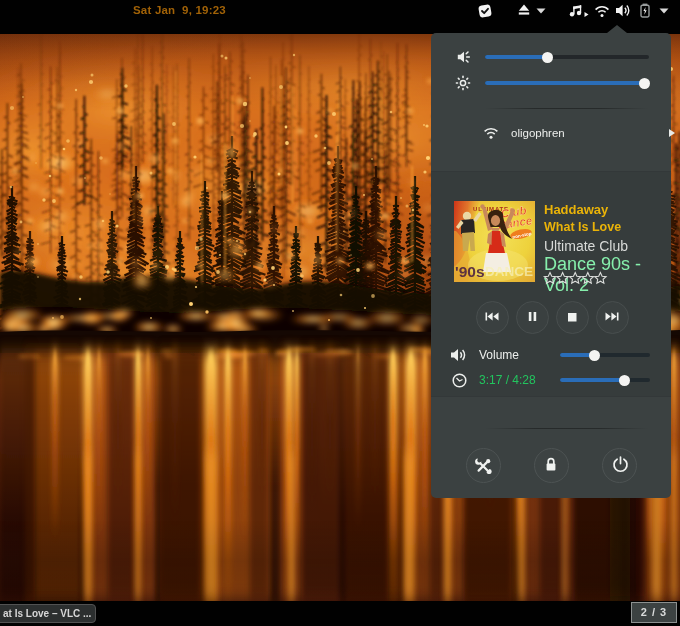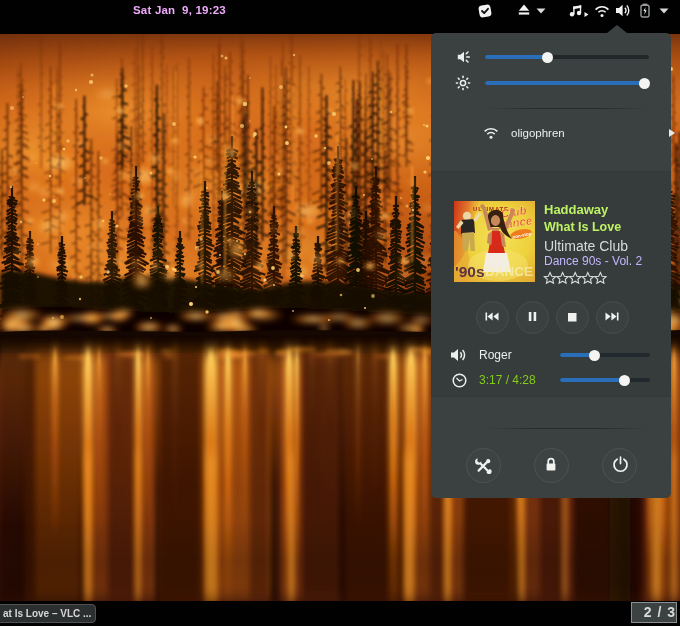--- a/index.html
+++ b/index.html
@@ -1,29 +1,29 @@
 <!DOCTYPE html>
 <html><head>
 <meta charset="utf-8">
 <style>
   html,body{margin:0;padding:0;}
   body{width:680px;height:626px;overflow:hidden;position:relative;background:#000;
        font-family:"Liberation Sans",sans-serif;}
   #wall{position:absolute;left:0;top:21px;width:680px;height:580px;}
   
-  #topbar{position:absolute;left:0;top:0;width:680px;height:34px;background:#010101;color:#f0abfc;}
+  #topbar{position:absolute;left:0;top:0;width:680px;height:34px;background:#010101;color:#a16207;}
   #clock{position:absolute;left:133px;top:0;height:21px;line-height:21px;font-size:11.5px;font-weight:bold;letter-spacing:.2px;}
   .tico{position:absolute;top:0;}
   
   #botbar{position:absolute;left:0;top:601px;width:680px;height:39px;background:#010101;}
   #winbtn{position:absolute;left:-10px;top:3px;height:17px;padding:0 4px 0 12px;background:#2c2f2f;
           border:1px solid #525252;border-radius:4px;color:#d6d6d6;font-size:10px;font-weight:bold;
           line-height:17px;white-space:nowrap;}
   #wsbtn{position:absolute;left:631px;top:1px;width:44px;height:19px;background:#3c4242;
-         border:1px solid #8c9090;color:#d9dbdb;font-size:14px;font-weight:bold;text-align:right;line-height:19px;letter-spacing:1px;}
+         border:1px solid #8c9090;color:#d9dbdb;font-size:11px;font-weight:bold;text-align:center;line-height:19px;letter-spacing:1px;}
   
   #menu{position:absolute;left:431px;top:33px;width:240px;height:465px;background:#3b4141;
         border-radius:5px;}
   #menu .arrow{position:absolute;left:176px;top:-8px;width:0;height:0;
         border-left:10px solid transparent;border-right:10px solid transparent;border-bottom:8px solid #3b4141;}
   #submenu{position:absolute;left:0;top:138px;width:240px;height:224px;background:#363c3c;
         border-top:1px solid #333839;border-bottom:1px solid #333839;}
   .mrow{position:absolute;left:0;width:240px;height:26px;color:#eceeec;margin-left:27px;}
   .mtext{position:absolute;left:53px;top:50%;transform:translateY(-50%);font-size:11.5px;}
   .bold{font-weight:bold;}
@@ -33,21 +33,21 @@
           border-left:4.5px solid transparent;border-right:4.5px solid transparent;border-top:6px solid #e8eae8;}
   
   .slider{position:absolute;height:4px;border-radius:2px;background:#20292e;}
   .slider .fill{position:absolute;left:0;top:0;height:4px;border-radius:2px;background:#2a6db8;}
   .slider .knob{position:absolute;top:-3.5px;width:11px;height:11px;border-radius:50%;background:#f4f4f2;}
   .sep{position:absolute;height:1px;background:linear-gradient(90deg,rgba(0,0,0,0),rgba(0,0,0,0.35) 30%,rgba(0,0,0,0.35) 70%,rgba(0,0,0,0));}
   
   .cbtn{position:absolute;width:31px;height:31px;border-radius:50%;border:1px solid #484e4e;background:#3a4040;}
   .bigbtn{position:absolute;width:33px;height:33px;border-radius:50%;border:1px solid #4d5353;background:#3d4343;}
   
-  .atxt{position:absolute;left:544px;color:#bef264;}
+  .atxt{position:absolute;left:544px;color:#eab308;}
 </style>
 </head>
 <body>
 <div id="wall">
 
 <svg width="680" height="580" viewBox="0 0 680 580">
 <defs>
 <linearGradient id="sky" x1="0" y1="0" x2="0" y2="1">
  <stop offset="0" stop-color="#1c0a04"></stop>
  <stop offset="0.012" stop-color="#2e1206"></stop>
@@ -1109,21 +1109,21 @@
     <path d="M32,52 L53,52 L57,71 L29,71 Z" fill="#f4eee2"></path>
 
     <text x="1" y="76" font-size="15.5" font-weight="bold" fill="#4e2442" opacity="0.9" font-family="Liberation Sans,sans-serif">'90s</text>
     <text x="31" y="75" font-size="13.5" font-weight="bold" fill="#f7f0b8" opacity="0.72" font-family="Liberation Sans,sans-serif">DANCE</text>
   </svg>
   </div>
 
   <div class="atxt bold" style="left:113px;top:169px;font-size:13px">Haddaway</div>
   <div class="atxt bold" style="left:113px;top:187px;font-size:12.5px">What Is Love</div>
   <div class="atxt" style="left:113px;top:205px;font-size:14px;color:#d8dad8">Ultimate Club</div>
-  <div class="atxt" style="left:113px;top:221px;font-size:12px;color:#c4b5fd">Dance 90s - Vol. 2</div>
+  <div class="atxt" style="left:113px;top:221px;font-size:18px;color:#86efac">Dance 90s - Vol. 2</div>
   <svg style="position:absolute;left:112px;top:238px" width="100" height="14" viewBox="0 0 100 14">
     <g fill="none" stroke="#dcdedc" stroke-width="1.1">
       <path id="st" d="M7,1.5 L8.7,5.2 L12.7,5.6 L9.7,8.3 L10.5,12.2 L7,10.2 L3.5,12.2 L4.3,8.3 L1.3,5.6 L5.3,5.2 Z"></path>
       <use href="#st" x="12.6"></use>
         <use href="#st" x="25.2"></use>
         <use href="#st" x="37.8"></use>
         <use href="#st" x="50.4"></use>
     </g>
   </svg>
 
@@ -1147,31 +1147,31 @@
     <rect x="11.9" y="0.5" width="1.6" height="8"></rect>
     <path d="M6.4,0.5 L6.4,8.5 L11.6,4.5 Z"></path>
       <path d="M0.5,0.5 L0.5,8.5 L5.7,4.5 Z"></path>
   </svg>
 
   <svg style="position:absolute;left:19px;top:314px" width="19" height="16" viewBox="0 0 19 16">
     <path d="M1,5.4 L4,5.4 L8,2 L8,14 L4,10.6 L1,10.6 Z" fill="#eceeec"></path>
     <path d="M10.4,5.2 A4.4 4.4 0 0 1 10.4,10.8" fill="none" stroke="#eceeec" stroke-width="1.5"></path>
     <path d="M12.6,3 A7.4 7.4 0 0 1 12.6,13" fill="none" stroke="#eceeec" stroke-width="1.5"></path>
   </svg>
-  <div class="mtext" style="position:absolute;left:48px;top:322px;transform:translateY(-50%);font-size:12px;color:#eceeec">Roger</div>
+  <div class="mtext" style="position:absolute;left:48px;top:322px;transform:translateY(-50%);font-size:12px;color:#eceeec">Volume</div>
   <div class="slider" style="left:129px;top:320px;width:90px">
     <div class="fill" style="width:35px"></div>
     <div class="knob" style="left:29px"></div>
   </div>
 
   <svg style="position:absolute;left:21px;top:340px" width="15" height="15" viewBox="0 0 15 15">
     <circle cx="7.5" cy="7.5" r="6.3" fill="none" stroke="#eceeec" stroke-width="1.5"></circle>
     <path d="M4.5,5 L7.5,8 L10.5,6.5" fill="none" stroke="#eceeec" stroke-width="1.3"></path>
   </svg>
-  <div class="mtext" style="position:absolute;left:48px;top:347px;transform:translateY(-50%);font-size:12px;color:#84cc16">3:17 / 4:28</div>
+  <div class="mtext" style="position:absolute;left:48px;top:347px;transform:translateY(-50%);font-size:12px;color:#22c55e">3:17 / 4:28</div>
   <div class="slider" style="left:129px;top:345px;width:90px">
     <div class="fill" style="width:65px"></div>
     <div class="knob" style="left:59px"></div>
   </div>
 
 
   <div class="sep" style="left:54px;top:395px;width:164px"></div>
 
   <div class="bigbtn" style="left:35px;top:415px"></div>
   <div class="bigbtn" style="left:103px;top:415px"></div>

